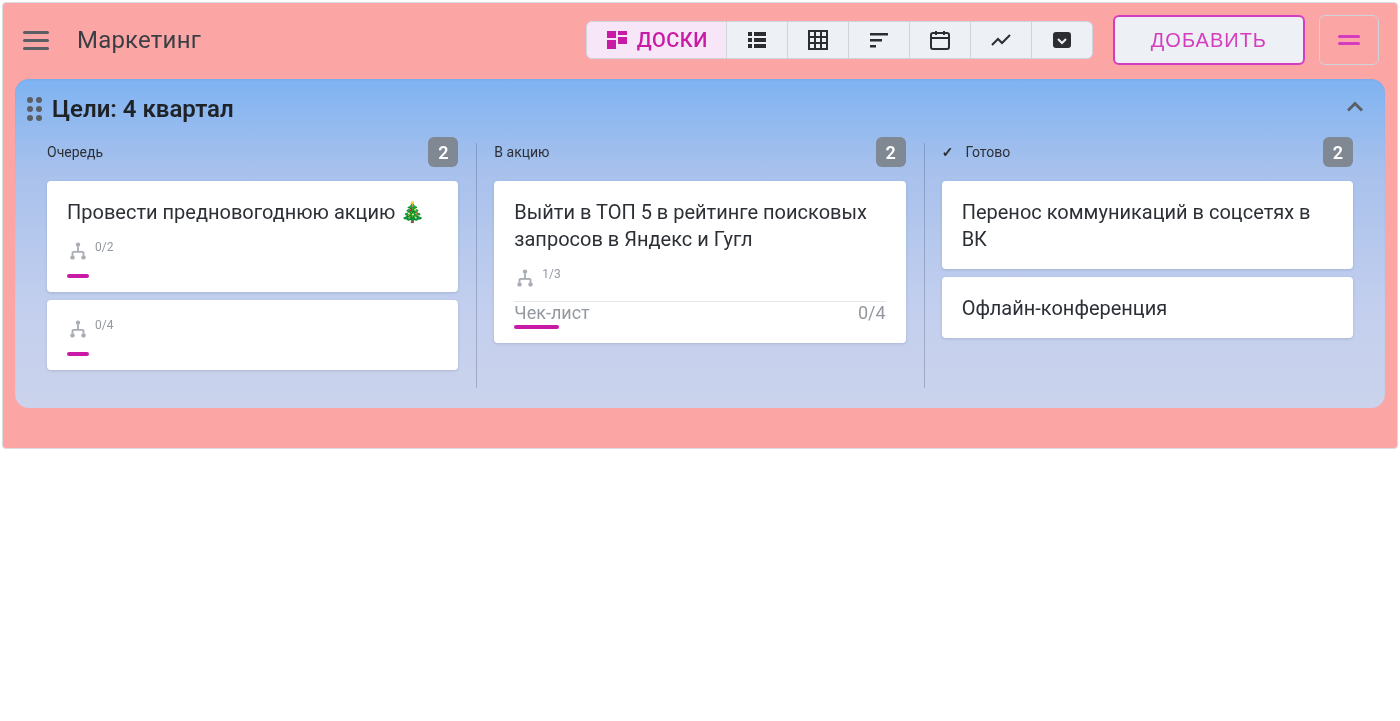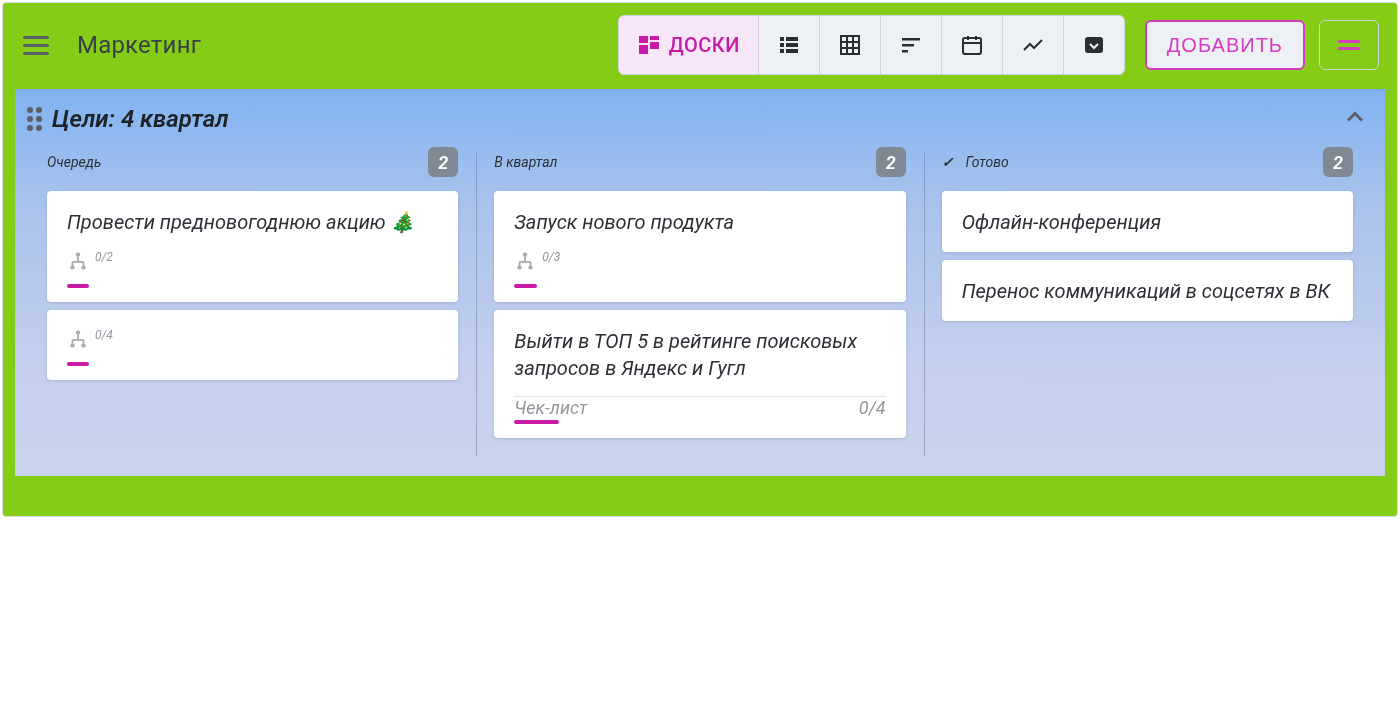--- a/index.html
+++ b/index.html
@@ -8,21 +8,21 @@
     padding: 0;
     font-family: -apple-system, BlinkMacSystemFont, "Segoe UI", Roboto, "Helvetica Neue", Arial, sans-serif;
     background: #fff;
     height: 100%;
   }
   .app {
     width: 1396px;
     margin: 2px auto;
     border: 1px solid #d9dde3;
     border-radius: 4px;
-    background: #84cc16;
+    background: #fca5a5;
     overflow: hidden;
     padding-bottom: 40px;
   }
 
   
   .toolbar {
     display: flex;
     align-items: center;
     padding: 12px 18px 14px 18px;
   }
@@ -52,21 +52,21 @@
   }
   .spacer { flex: 1; }
 
   .view-tabs {
     display: flex;
     align-items: stretch;
     border: 1px solid #cfd3db;
     border-radius: 6px;
     overflow: hidden;
     background: #edf0f5;
-    height: 60px;
+    height: 38px;
   }
   .view-tab {
     display: flex;
     align-items: center;
     justify-content: center;
     gap: 8px;
     padding: 0 18px;
     min-width: 60px;
     border-right: 1px solid #cfd3db;
     cursor: pointer;
@@ -82,21 +82,21 @@
     font-weight: 500;
     letter-spacing: 0.5px;
   }
   .tab-label {
     font-size: 20px;
   }
 
   .add-btn {
     margin-left: 20px;
     height: 50px;
-    padding: 0 20px;
+    padding: 0 36px;
     border: 2px solid #d53cc0;
     color: #d53cc0;
     background: #edf0f5;
     border-radius: 6px;
     font-size: 20px;
     font-weight: 500;
     letter-spacing: 1px;
     cursor: pointer;
     display: flex;
     align-items: center;
@@ -117,25 +117,24 @@
   .drag-btn span {
     width: 22px;
     height: 3px;
     background: #d53cc0;
     border-radius: 2px;
   }
 
   
   .board {
     margin: 0 12px;
-    border-radius: 0;
+    border-radius: 14px;
     background: linear-gradient(180deg, #7fb3f2 0%, #a8c1ec 28%, #c3cfee 70%, #cbd3ec 100%);
     padding: 0 0 30px 0;
     box-shadow: inset 0 1px 2px rgba(0,0,0,0.05);
-    font-style: italic;
   }
   .board-header {
     display: flex;
     align-items: center;
     padding: 14px 16px 8px 12px;
   }
   .grip {
     display: grid;
     grid-template-columns: repeat(2, 6px);
     grid-auto-rows: 6px;
@@ -404,60 +403,54 @@
   </svg>
               <span>0/4</span>
             </div>
             <div class="progress-track">
               <div class="progress-fill" style="width: 6%;"></div>
             </div>
           </div>
         </div>
         <div class="col">
           <div class="col-header">
-            <div class="col-name">В квартал</div>
+            <div class="col-name">В акцию</div>
             <div class="badge">2</div>
           </div>
           <div class="card">
-            <div class="card-title">Запуск нового продукта</div>
+            <div class="card-title">Выйти в ТОП 5 в рейтинге поисковых запросов в Яндекс и Гугл</div>
             <div class="subtasks">
               <svg width="22" height="22" viewBox="0 0 24 24" fill="none" stroke="#a8adb4" stroke-width="2">
     <circle cx="12" cy="5" r="2.4" fill="#a8adb4" stroke="none"></circle>
     <line x1="12" y1="7" x2="12" y2="13"></line>
     <line x1="6" y1="13" x2="18" y2="13"></line>
     <line x1="6" y1="13" x2="6" y2="17"></line>
     <line x1="18" y1="13" x2="18" y2="17"></line>
     <circle cx="6" cy="19" r="2.4" fill="#a8adb4" stroke="none"></circle>
     <circle cx="18" cy="19" r="2.4" fill="#a8adb4" stroke="none"></circle>
   </svg>
-              <span>0/3</span>
-            </div>
-            <div class="progress-track">
-              <div class="progress-fill" style="width: 6%;"></div>
-            </div>
-          </div>
-          <div class="card">
-            <div class="card-title">Выйти в ТОП 5 в рейтинге поисковых запросов в Яндекс и Гугл</div>
+              <span>1/3</span>
+            </div>
             <div class="checklist-row">
               <span>Чек-лист</span>
                       <span>0/4</span>
             </div>
             <div class="progress-track">
               <div class="progress-fill" style="width: 12%;"></div>
             </div>
           </div>
         </div>
         <div class="col">
           <div class="col-header">
             <div class="col-name check-icon">Готово</div>
             <div class="badge">2</div>
           </div>
           <div class="card no-meta">
+            <div class="card-title">Перенос коммуникаций в соцсетях в ВК</div>
+          </div>
+          <div class="card no-meta">
             <div class="card-title">Офлайн-конференция</div>
           </div>
-          <div class="card no-meta">
-            <div class="card-title">Перенос коммуникаций в соцсетях в ВК</div>
-          </div>
         </div>
       </div>
   </div>
 
 </div>
 
 </body></html>

